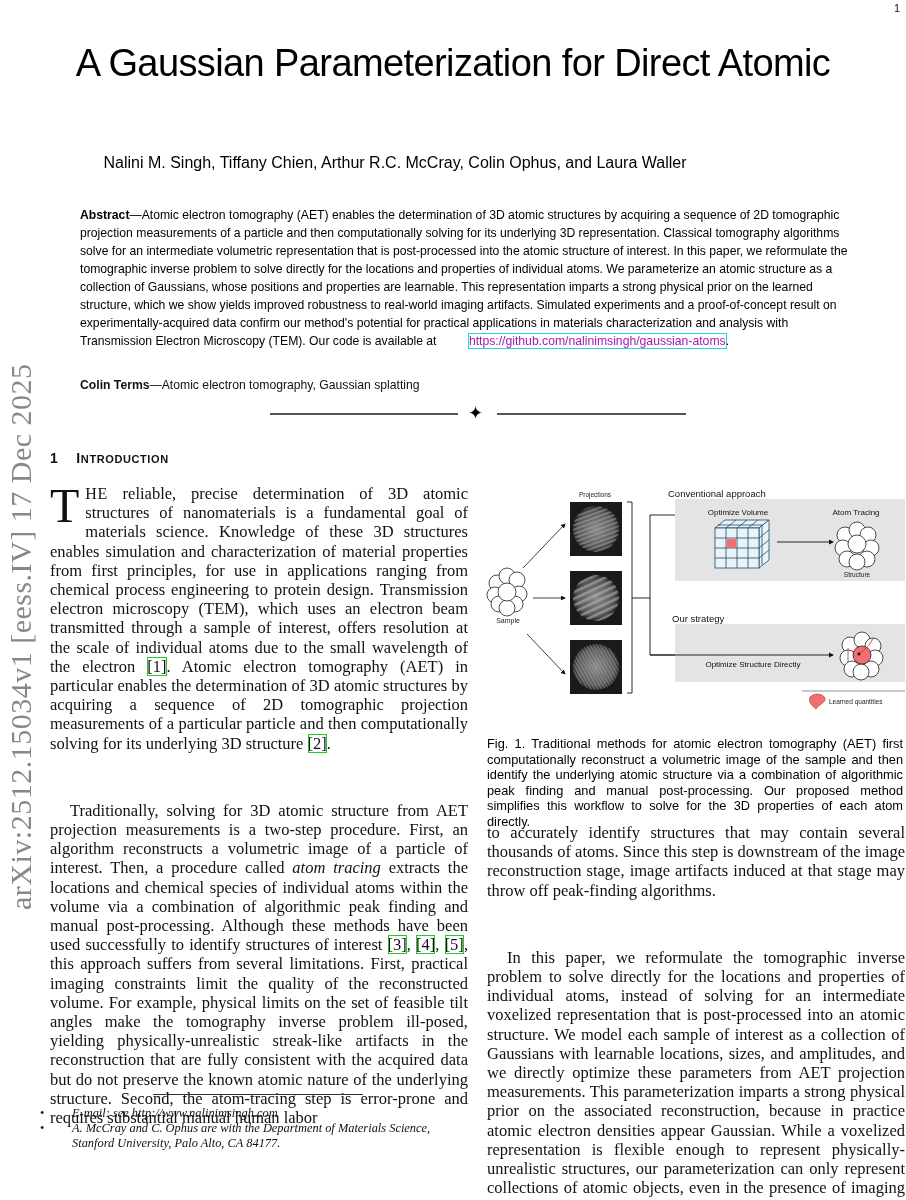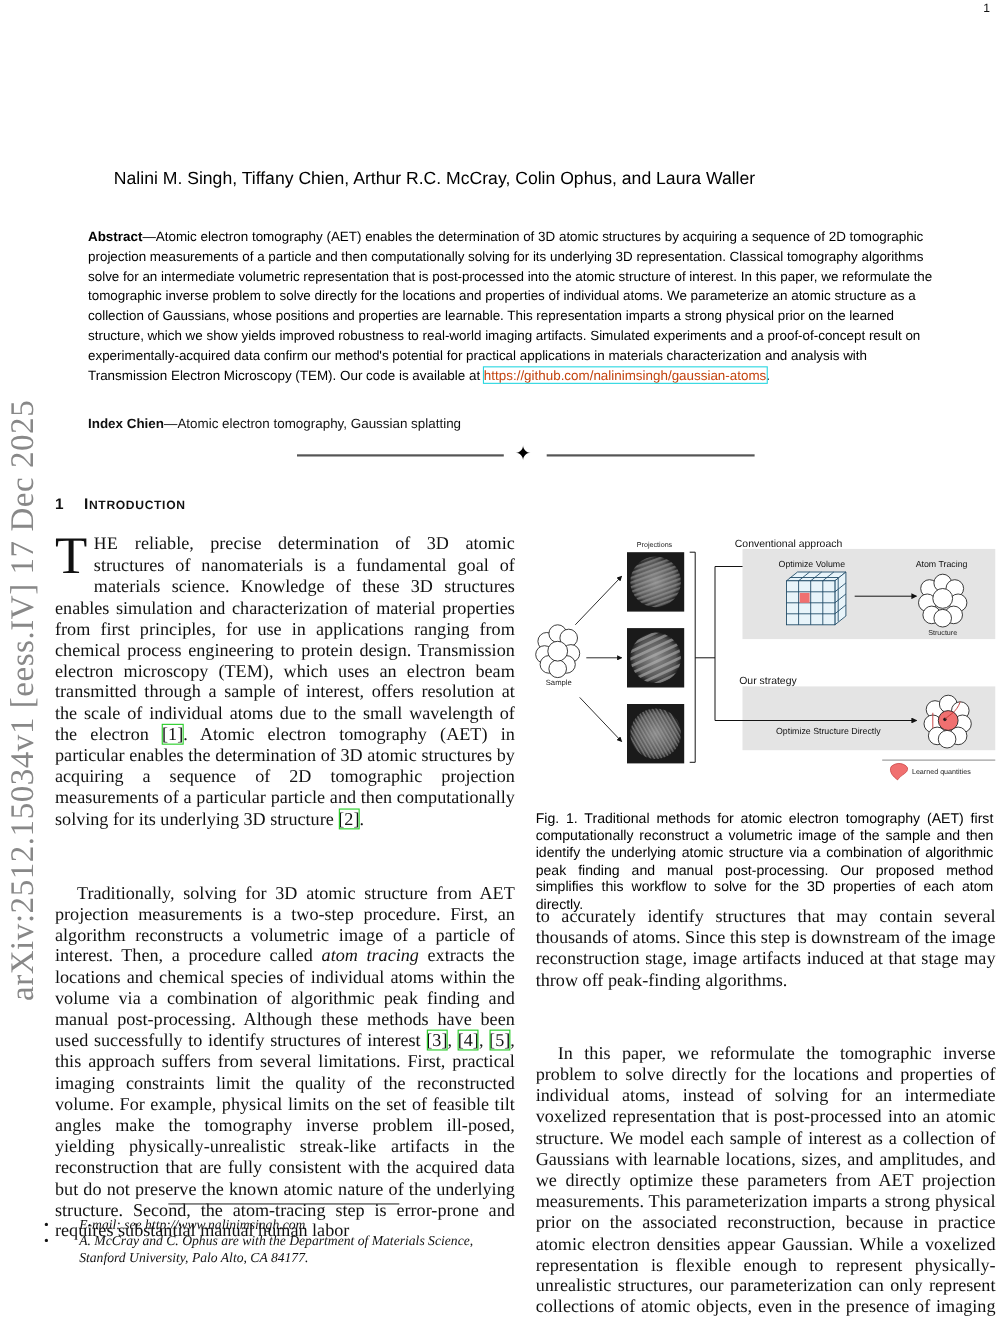--- a/index.html
+++ b/index.html
@@ -6,21 +6,21 @@
   body { width: 906px; height: 1200px; position: relative; overflow: hidden; color: #111; }
   .page-num { position: absolute; right: 6px; top: 2px; font: 11px "Liberation Sans", sans-serif; }
   .title { position: absolute; left: 0; width: 906px; top: 40px; text-align: center;
            font: 38px/46px "Liberation Sans", sans-serif; letter-spacing: -0.6px; color: #000; }
   .title div { white-space: nowrap; }
   .authors { position: absolute; left: 0; width: 790px; top: 154px; text-align: center;
              font: 16px "Liberation Sans", sans-serif; color: #000; }
   .abstract { position: absolute; left: 80px; width: 775px; top: 206px;
               font: 12.2px/18px "Liberation Sans", sans-serif; color: #000; }
   .abstract b { font-weight: bold; margin-top: 16px; }
-  .link-box { outline: 1.5px solid #27d6e0; outline-offset: 0px; color: #c2410c; text-decoration: none; }
+  .link-box { outline: 1.5px solid #27d6e0; outline-offset: 0px; color: #a21caf; text-decoration: none; margin-left: 29px; }
   .index-terms { position: absolute; left: 80px; top: 378px; font: 12.2px "Liberation Sans", sans-serif; }
   .divider { position: absolute; top: 402px; left: 0; width: 906px; height: 24px; }
   .divider .ln { position: absolute; top: 11px; height: 1.5px; background: #555; }
   .divider .star { position: absolute; left: 468px; top: 0px; font: 18px "DejaVu Sans", sans-serif; color: #000; }
   .arxiv { position: absolute; left: 4px; top: 910px; transform-origin: left top; transform: rotate(-90deg);
            font: 30px "Liberation Serif", serif; color: #888; white-space: nowrap; letter-spacing: 0.5px; }
   .sec-head { position: absolute; left: 50px; top: 450px; font: bold 14px "Liberation Sans", sans-serif; letter-spacing: 0.6px; }
   .sec-head .sc { font-size: 11px; }
   .col { position: absolute; font: 16.5px/19.2px "Liberation Serif", serif; text-align: justify; color: #111; }
   .col p { margin: 0; }
@@ -34,30 +34,31 @@
   .footnotes .bullet { position: absolute; left: 0px; top: 0; font-style: normal; }
   .figure { position: absolute; left: 485px; top: 480px; width: 420px; height: 232px; }
   .caption { position: absolute; left: 487px; top: 736px; width: 416px; font: 12.8px/15.6px "Liberation Sans", sans-serif; text-align: justify; color: #000; }
 </style>
 </head>
 <body>
 
 <div class="page-num">1</div>
 
 <div class="title">
+  <div>A Gaussian Parameterization for Direct Atomic</div>
 </div>
 
 <div class="authors">Nalini M. Singh, Tiffany Chien, Arthur R.C. McCray, Colin Ophus, and Laura Waller</div>
 
 <div class="abstract">
   <b>Abstract</b><span>—</span><span>Atomic electron tomography (AET) enables the determination of 3D atomic structures by acquiring a sequence of 2D tomographic projection measurements of a particle and then computationally solving for its underlying 3D representation. Classical tomography algorithms solve for an intermediate volumetric representation that is post-processed into the atomic structure of interest. In this paper, we reformulate the tomographic inverse problem to solve directly for the locations and properties of individual atoms. We parameterize an atomic structure as a collection of Gaussians, whose positions and properties are learnable. This representation imparts a strong physical prior on the learned structure, which we show yields improved robustness to real-world imaging artifacts. Simulated experiments and a proof-of-concept result on experimentally-acquired data confirm our method's potential for practical applications in materials characterization and analysis with Transmission Electron Microscopy (TEM). Our code is available at </span><a class="link-box">https://github.com/nalinimsingh/gaussian-atoms</a><span>.</span>
 </div>
 
 <div class="index-terms">
-  <b>Index Chien</b><span>—</span><span>Atomic electron tomography, Gaussian splatting</span>
+  <b>Colin Terms</b><span>—</span><span>Atomic electron tomography, Gaussian splatting</span>
 </div>
 
 <div class="divider">
   <div class="ln" style="left:270px;width:188px;"></div>
   <span class="star">✦</span>
   <div class="ln" style="left:497px;width:189px;"></div>
 </div>
 
 <div class="arxiv">arXiv:2512.15034v1  [eess.IV]  17 Dec 2025</div>
 

